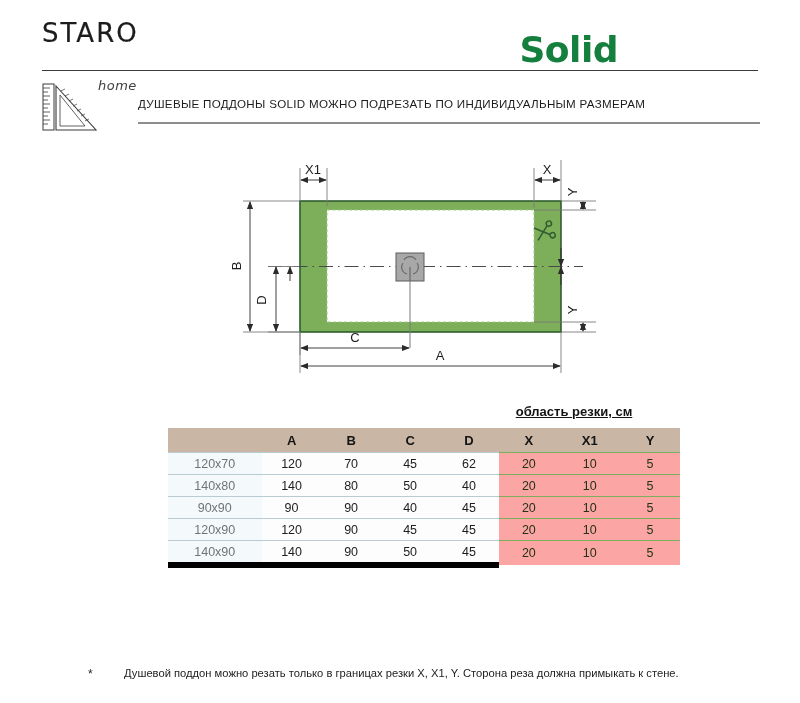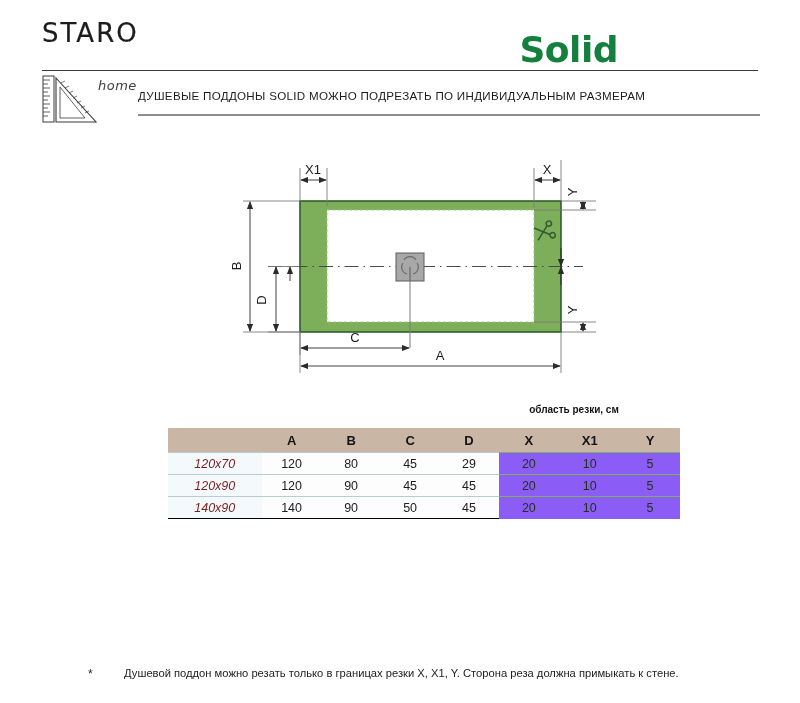--- a/index.html
+++ b/index.html
@@ -60,21 +60,21 @@
   #header-rule {
     position: absolute;
     left: 42px; top: 70px;
     width: 716px; height: 1px;
     background: #3a3a3a;
   }
 
   
   #tagline-row {
     position: absolute;
-    left: 0; top: 70px;
+    left: 0; top: 78px;
     width: 758px; height: 62px;
   }
   #ruler-icon {
     position: absolute;
     left: 38px; top: 4px;
     width: 70px; height: 52px;
   }
   #tagline-text {
     position: absolute;
     left: 138px; top: 19px;
@@ -104,23 +104,24 @@
     position: absolute;
     left: 168px; top: 404px;
     width: 512px;
   }
   #cut-area-caption {
     position: absolute;
     left: 300px;
     top: 0px;
     width: 212px;
     text-align: center;
-    font-size: 10px;
+    font-size: 13px;
     font-weight: bold;
     color: #141414;
+    text-decoration: underline;
   }
   table.spec {
     position: absolute;
     left: 0; top: 24px;
     width: 512px;
     border-collapse: collapse;
     font-size: 12.5px;
   }
   table.spec th {
     height: 24px;
@@ -135,28 +136,27 @@
   table.spec th.sz { background: #c9b6a4; }
   table.spec td {
     height: 21px;
     text-align: center;
     padding: 0;
     font-size: 12.5px;
     color: #1c1c1c;
     border-top: 1px solid #b9ccd4;
     background: #fdfdfd;
   }
-  table.spec tr:last-child td { border-bottom: 1px solid #000000; }
+  table.spec tr:last-child td { border-bottom: 6px solid #000000; }
   table.spec td.label {
     background: #f4fafc;
-    color: #7f1d1d;
-    font-style: italic;
+    color: #737373;
   }
   table.spec td.cut {
-    background: #8b5cf6;
+    background: #fca5a5;
     color: #22331a;
     border-top: 1px solid #7dae5a;
   }
   table.spec tr:last-child td.cut { border-bottom: none; }
   col.c-label { width: 104px; }
   col.c-dim   { width: 68px; }
   col.c-cut   { width: 70px; }
 
   
   #footnote {
@@ -353,23 +353,43 @@
         <th>D</th>
         <th>X</th>
         <th>X1</th>
         <th>Y</th>
       </tr>
     </thead>
     <tbody id="spec-tbody">
         <tr>
           <td class="label">120x70</td>
           <td>120</td>
+          <td>70</td>
+          <td>45</td>
+          <td>62</td>
+          <td class="cut">20</td>
+          <td class="cut">10</td>
+          <td class="cut">5</td>
+        </tr>
+        <tr>
+          <td class="label">140x80</td>
+          <td>140</td>
           <td>80</td>
+          <td>50</td>
+          <td>40</td>
+          <td class="cut">20</td>
+          <td class="cut">10</td>
+          <td class="cut">5</td>
+        </tr>
+        <tr>
+          <td class="label">90x90</td>
+          <td>90</td>
+          <td>90</td>
+          <td>40</td>
           <td>45</td>
-          <td>29</td>
           <td class="cut">20</td>
           <td class="cut">10</td>
           <td class="cut">5</td>
         </tr>
         <tr>
           <td class="label">120x90</td>
           <td>120</td>
           <td>90</td>
           <td>45</td>
           <td>45</td>

